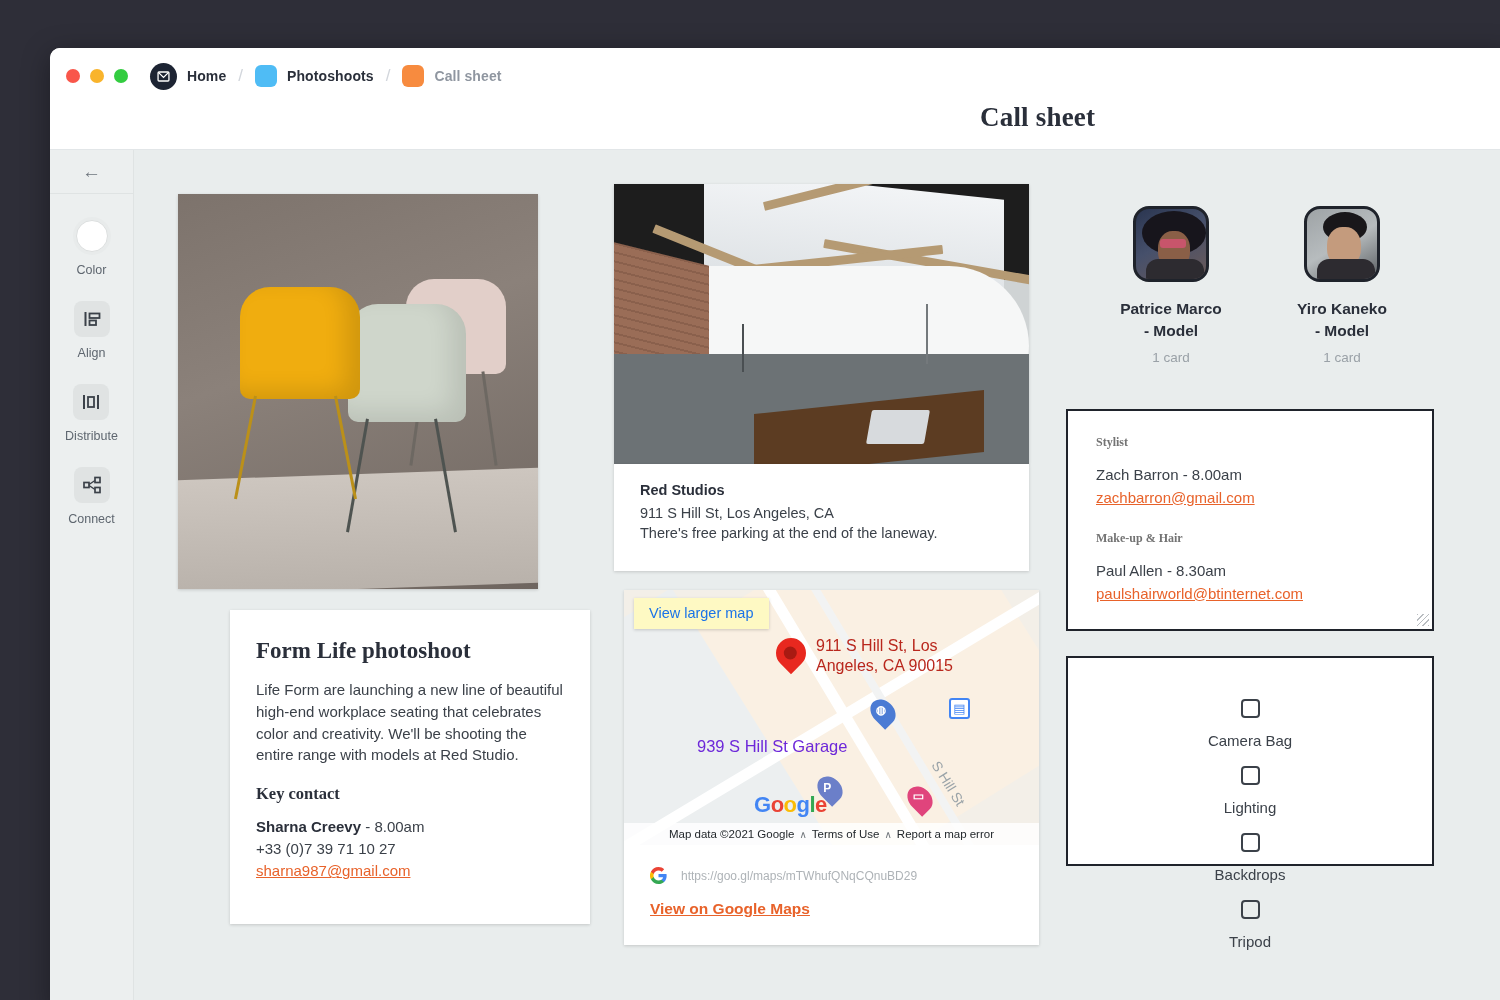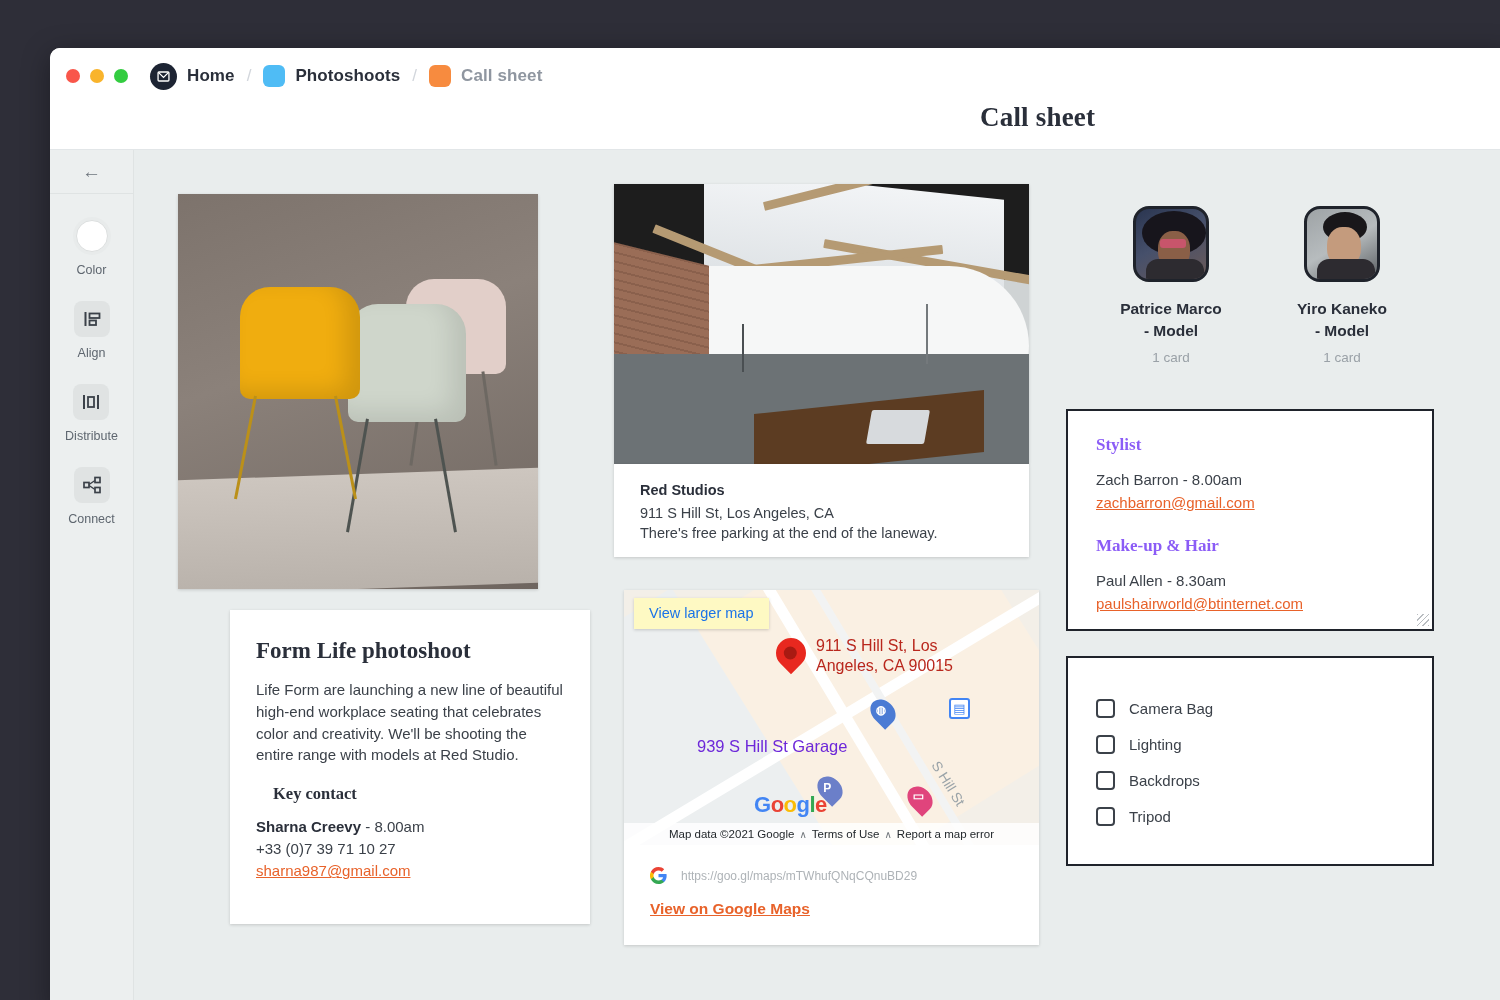--- a/index.html
+++ b/index.html
@@ -31,21 +31,21 @@
     padding-left: 16px;
   }
   .traffic { display: flex; gap: 10px; align-items: center; margin-right: 22px; }
   .dot { width: 14px; height: 14px; border-radius: 50%; }
   .dot.red { background: #f9564a; }
   .dot.amber { background: #f9b42c; }
   .dot.green { background: #33cc40; }
 
   .crumbs { display: flex; align-items: center; gap: 10px; }
   .crumb { display: flex; align-items: center; gap: 10px; }
-  .crumb-label { font-size: 17px; font-weight: bold; color: #2a2f3a; letter-spacing: .1px; }
+  .crumb-label { font-size: 14px; font-weight: bold; color: #2a2f3a; letter-spacing: .1px; }
   .crumb-label.muted { color: #8f96a0; font-weight: bold; }
   .sep { color: #d2d6dc; font-size: 17px; margin: 0 2px; }
   .logo-circle {
     width: 27px; height: 27px; border-radius: 50%;
     background: #1d2433; display: flex; align-items: center; justify-content: center;
   }
   .sw { width: 22px; height: 22px; border-radius: 6px; }
 
   
   .headerband {
@@ -126,31 +126,31 @@
   .st-brick { position: absolute; left: 0; top: 70px; width: 95px; height: 135px;
             background: repeating-linear-gradient(0deg,#9a6d57 0 7px,#8a604c 7px 9px); transform: skewY(14deg); }
   .st-cyc { position: absolute; left: 95px; top: 82px; width: 320px; height: 160px;
             background: #f6f7f7; border-radius: 0 80px 80px 0; }
   .st-floor { position: absolute; left: 0; bottom: 0; right: 0; height: 110px; background:#6c7275; }
   .st-desk { position: absolute; left: 140px; bottom: 0; width: 230px; height: 62px; background:#5c3c22; transform: skewY(-6deg); }
   .st-laptop { position: absolute; left: 255px; bottom: 20px; width: 58px; height: 34px; background:#d7dadd; transform: skewX(-10deg); border-radius:2px;}
   .st-tripod { position: absolute; left: 128px; top: 140px; width: 2px; height: 48px; background:#4a4f52; }
   .st-stand { position: absolute; left: 312px; top: 120px; width: 2px; height: 60px; background:#74797c; }
 
-  .loccard { left: 480px; top: 314px; width: 415px; height: 93px; padding: 18px 26px; }
+  .loccard { left: 480px; top: 314px; width: 415px; height: 107px; padding: 18px 26px; }
   .loc-title { font-size: 14.5px; font-weight: bold; color: #2a2f3a; margin-bottom: 5px; }
   .loc-line { font-size: 14.5px; color: #3b4149; line-height: 1.4; }
 
   
   .textcard { left: 96px; top: 460px; width: 360px; height: 314px; padding: 28px 26px 22px 26px; }
   .tc-title { font-family: "Liberation Serif", serif; font-size: 23px; font-weight: bold;
               color: #2a2f3a; margin-bottom: 15px; }
   .tc-para { font-size: 15px; color: #3b4149; line-height: 1.45; margin-bottom: 18px; }
   .tc-sub { font-family: "Liberation Serif", serif; font-size: 16.5px; font-weight: bold;
-            color: #2a2f3a; margin-bottom: 12px; margin-left: 17px; }
+            color: #2a2f3a; margin-bottom: 12px; }
   .tc-row { font-size: 15px; color: #3b4149; line-height: 1.48; }
   .tc-row b { color: #2a2f3a; }
   .mail { color: #e8622a; text-decoration: underline; }
 
   
   .mapcard { left: 490px; top: 440px; width: 415px; height: 355px; padding: 0; }
   .mapimg { position: relative; width: 415px; height: 255px; overflow: hidden; background: #f3efe8; }
   .mp-beige { position: absolute; left: -10px; top: -20px; width: 430px; height: 300px;
               background: #faf0e3; transform: rotate(-32deg); transform-origin: 50% 50%; }
   .mp-grey { position: absolute; left: -170px; top: 60px; width: 330px; height: 330px;
@@ -215,29 +215,29 @@
   .av2 .av-face { left: 20px; top: 18px; width: 34px; height: 40px; background:#c49b7d; }
   .av-glass { position:absolute; left:24px; top:30px; width:26px; height:9px; border-radius:3px; background:#c8556b; }
   .av-body { position:absolute; left:10px; bottom:0; width:58px; height:20px; background:#2d2b30; border-radius:12px 12px 0 0;}
   .p-name { font-size: 15.5px; font-weight: bold; color: #2a2f3a; line-height: 1.42; }
   .p-cards { margin-top: 8px; font-size: 13.5px; color: #9aa1a7; }
 
   
   .bordered { border: 2.5px solid #1f232b; box-shadow: none; }
   .crewcard { left: 932px; top: 259px; width: 368px; height: 222px; padding: 24px 28px; position: relative; }
   .checkcard { left: 932px; top: 506px; width: 368px; height: 210px; padding: 24px 28px; }
-  .ct-h { font-family: "Liberation Serif", serif; font-size: 17px; font-weight: bold; color:#8b5cf6; }
+  .ct-h { font-family: "Liberation Serif", serif; font-size: 12px; font-weight: bold; color:#737373; }
   .ct-line { font-size: 15px; color: #3b4149; line-height: 1.5; }
   .gap14 { height: 14px; }
   .gap22 { height: 22px; }
   .resize {
     position: absolute; right: 3px; bottom: 3px; width: 12px; height: 12px;
     background: repeating-linear-gradient(-45deg,#b9bdc1 0 1px,transparent 1px 4px);
   }
-  .chk-row { display: flex; align-items: center; gap: 14px; margin-top: 17px; }
+  .chk-row { display: flex; align-items: center; gap: 14px; margin-top: 17px; flex-direction: column; }
   .chk-box { width: 19px; height: 19px; border: 2px solid #3b4149; border-radius: 4px; flex: 0 0 19px; cursor:pointer;}
   .chk-lbl { font-size: 15px; color: #3b4149; }
 </style>
 </head>
 <body>
 
 <div class="window">
 
   <div class="titlebar">
     <div class="traffic">

